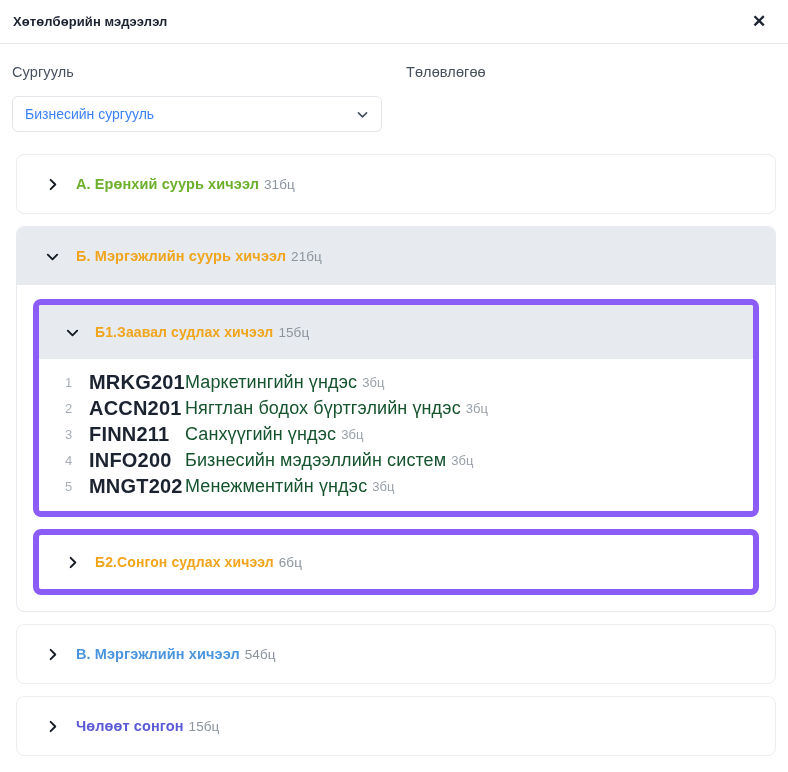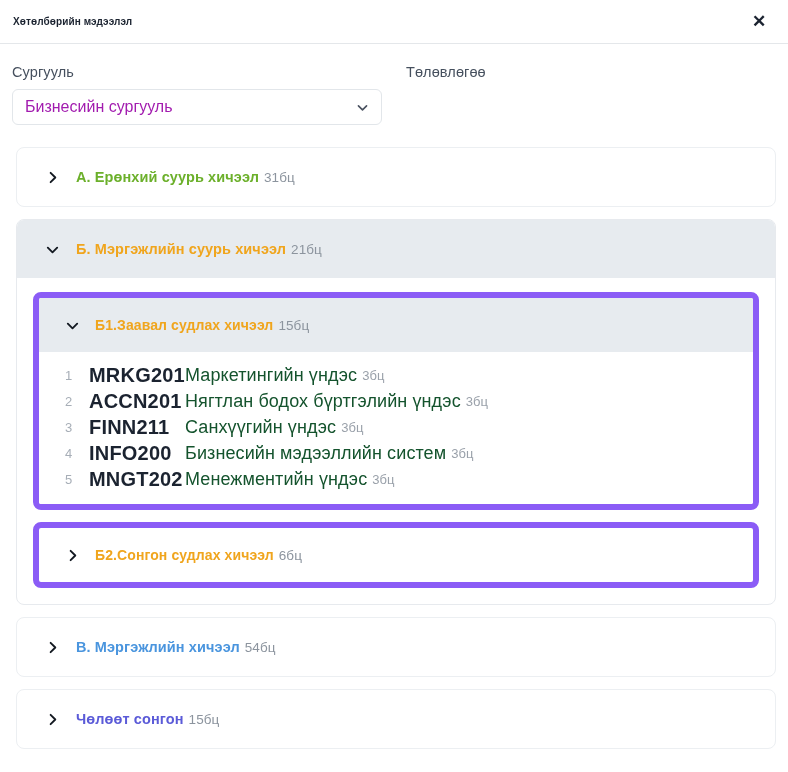--- a/index.html
+++ b/index.html
@@ -19,21 +19,21 @@
 
   
   .modal-header {
     height: 44px;
     border-bottom: 1px solid #e4e7ea;
     display: flex;
     align-items: center;
     padding: 0 16px 0 13px;
   }
   .modal-title {
-    font-size: 10px;
+    font-size: 13px;
     font-weight: bold;
     color: #1b2330;
     letter-spacing: .1px;
     flex: 1;
   }
   .close-btn {
     width: 26px; height: 26px;
     display: flex; align-items: center; justify-content: center;
     color: #1b2330;
     font-size: 17px;
@@ -47,37 +47,37 @@
   
   .filters {
     display: flex;
     gap: 24px;
     padding: 20px 12px 0 12px;
   }
   .field { flex: 1; min-width: 0; }
   .field-label {
     font-size: 14.5px;
     color: #46505e;
-    margin-bottom: 9px;
+    margin-bottom: 16px;
     letter-spacing: .1px;
   }
   .select-box {
     height: 36px;
     border: 1px solid #e2e6ea;
     border-radius: 6px;
     background: #fff;
     display: flex;
     align-items: center;
     padding: 0 12px;
     cursor: pointer;
   }
   .select-value {
     flex: 1;
-    font-size: 16px;
-    color: #a21caf;
+    font-size: 14px;
+    color: #3b82f6;
     white-space: nowrap;
     overflow: hidden;
     text-overflow: ellipsis;
   }
   .chev-down {
     width: 13px; height: 13px;
     flex: none;
     color: #4a5260;
   }
   .chev-down svg, .chev-right svg { display: block; }

